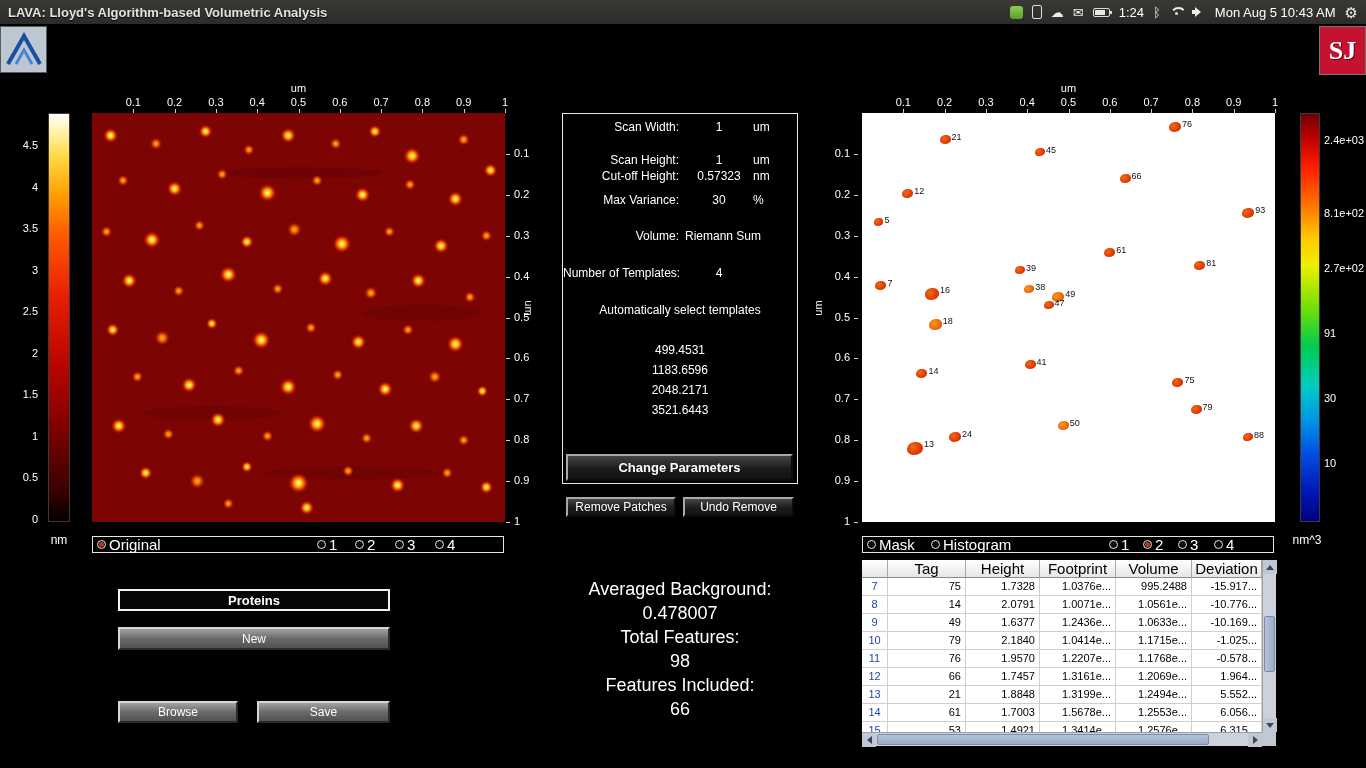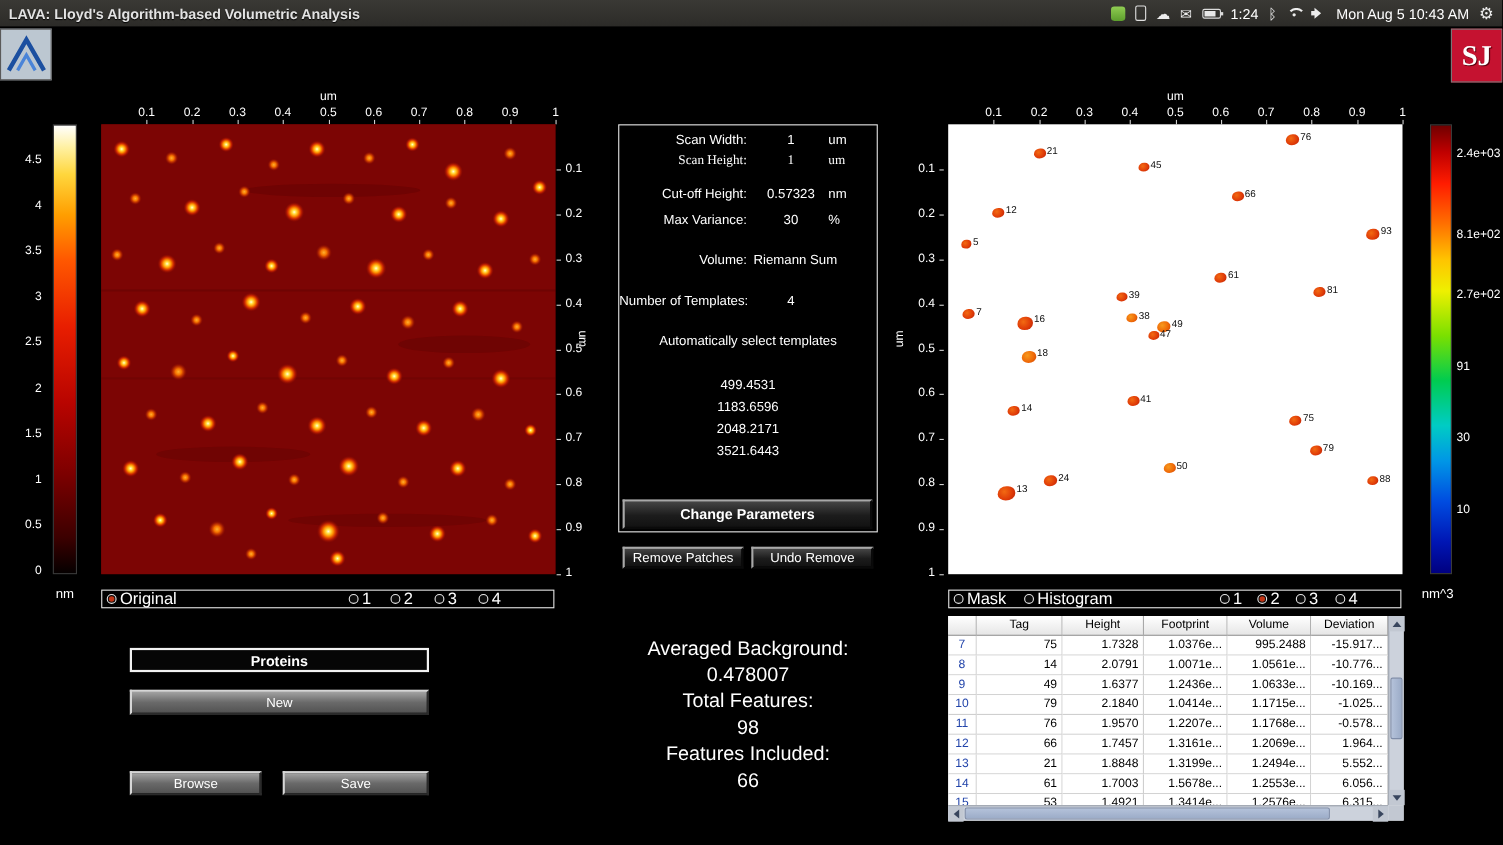--- a/index.html
+++ b/index.html
@@ -115,21 +115,21 @@
     display:flex; align-items:center; justify-content:center; cursor:default; }
   #new-btn    { position:absolute; left:118px; top:627px; width:272px; height:23px; }
   #path-field { position:absolute; left:118px; top:664px; width:272px; height:21px; background:#000; border:1px solid #fff;
     color:#fff; font-size:12px; line-height:19px; padding:0 2px; white-space:nowrap; overflow:hidden; }
   #browse-btn { position:absolute; left:118px; top:701px; width:120px; height:22px; }
   #save-btn   { position:absolute; left:257px; top:701px; width:133px; height:22px; }
 
   
   #table { position:absolute; left:862px; top:560px; width:414px; height:186px; background:#fff; color:#000; }
   #tbl-header { position:absolute; left:0; top:0; display:flex; }
-  .th { height:18px; line-height:17px; text-align:center; font-size:11px; background:linear-gradient(#ffffff,#e6e6e6);
+  .th { height:18px; line-height:17px; text-align:center; font-size:15px; background:linear-gradient(#ffffff,#e6e6e6);
     border-right:1px solid #a8a8a8; border-bottom:1px solid #8c8c8c; }
   #tbl-rows { position:absolute; left:0; top:18px; width:400px; height:154px; overflow:hidden; }
   .tr { display:flex; height:18px; }
   .td { height:18px; line-height:17px; font-size:11px; text-align:right; padding-right:4px;
     border-right:1px solid #cfcfcf; border-bottom:1px solid #cfcfcf; background:#fff; overflow:hidden; white-space:nowrap; }
   .rownum { color:#2244aa; text-align:center; padding-right:0; }
 
   .vscroll { position:absolute; right:0; top:0; width:14px; height:172px; background:#ccd2dc; border-left:1px solid #9aa0aa; }
   .hscroll { position:absolute; left:0; top:172px; width:400px; height:14px; background:#ccd2dc; border-top:1px solid #9aa0aa; }
   .sb-corner { position:absolute; right:0; top:172px; width:14px; height:14px; background:#c2c8d2; }
@@ -354,21 +354,21 @@
       </div>
     </div>
 
   <div id="params-panel">
     <div id="param-rows">
         <div class="param-row" style="top: 6px;">
           <div class="param-label">Scan Width:</div>
           <div class="param-value">1</div>
           <div class="param-unit">um</div>
         </div>
-        <div class="param-row" style="top: 24px; font-family: Liberation Serif, serif;">
+        <div class="param-row" style="top: 39px;">
           <div class="param-label">Scan Height:</div>
           <div class="param-value">1</div>
           <div class="param-unit">um</div>
         </div>
         <div class="param-row" style="top: 55px;">
           <div class="param-label">Cut-off Height:</div>
           <div class="param-value">0.57323</div>
           <div class="param-unit">nm</div>
         </div>
         <div class="param-row" style="top: 79px;">

